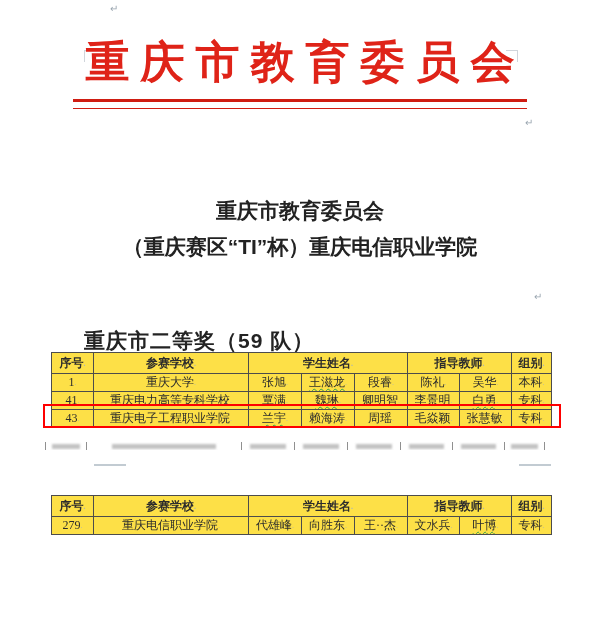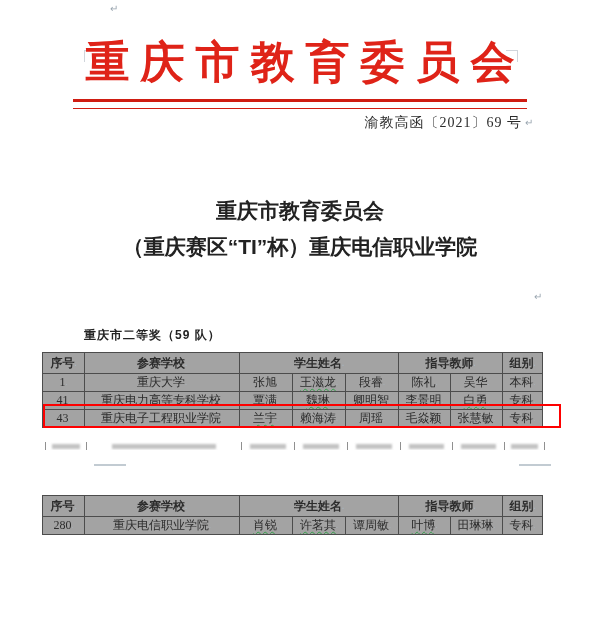--- a/index.html
+++ b/index.html
@@ -30,27 +30,27 @@
   .doc-number{
     position:absolute;top:114px;right:78px;font-size:14px;letter-spacing:1px;color:#2a2a2a;
   }
   .doc-title{
     position:absolute;top:193px;left:0;width:100%;text-align:center;
     font-family:"Liberation Sans",sans-serif;font-weight:bold;
     font-size:21px;line-height:36px;color:#222;
   }
   .sec-heading{
     position:absolute;left:84px;font-family:"Liberation Sans",sans-serif;
-    font-weight:bold;font-size:12px;letter-spacing:1px;color:#232323;white-space:nowrap;
+    font-weight:bold;font-size:21px;letter-spacing:1px;color:#232323;white-space:nowrap;
   }
   .sec1-heading{top:327px;}
   .sec2-heading{top:470px;}
   table{
-    position:absolute;left:42px;width:500px;border-collapse:collapse;table-layout:fixed;
-    background:#a3a3a3;
+    position:absolute;left:51px;width:500px;border-collapse:collapse;table-layout:fixed;
+    background:#fde047;
   }
   .table1{top:352px;}
   .table2{top:495px;}
   th,td{
     border:1px solid #4c4c4c;text-align:center;padding:0;
     overflow:hidden;white-space:nowrap;font-size:12px;color:#2c2c2c;
   }
   th{height:20px;font-weight:bold;}
   .table1 td{height:16px;}
   .table2 td{height:17px;}
@@ -86,21 +86,20 @@
   <span class="pilcrow" style="left:110px;top:4px;">↵</span>
 
   <div class="corner-mark left" style="left:84px;top:50px;"></div>
   <div class="corner-mark right" style="left:506px;top:50px;"></div>
 
   <div class="red-header">重庆市教育委员会</div>
 
   <div class="red-rule"></div>
 
   <span class="pilcrow" style="left:525px;top:118px;">↵</span>
-  <div class="doc-number">渝教高函〔2021〕69 号</div>
 
   <div class="doc-title">
     <div>重庆市教育委员会</div>
     <div>（重庆赛区“TI”杯）重庆电信职业学院</div>
   </div>
 
   <span class="pilcrow" style="left:534px;top:292px;">↵</span>
 
   <div class="sec-heading sec1-heading">重庆市二等奖（59 队）</div>
   <table class="table1">
@@ -188,25 +187,25 @@
         <tr>
           <th colspan="1">序号</th>
           <th colspan="1">参赛学校</th>
           <th colspan="3">学生姓名</th>
           <th colspan="2">指导教师</th>
           <th colspan="1">组别</th>
         </tr>
       </thead>
       <tbody>
         <tr>
-          <td><span>280</span></td>
+          <td><span>279</span></td>
           <td><span>重庆电信职业学院</span></td>
-          <td><span class="spell">肖锐</span></td>
-          <td><span class="spell">许茗其</span></td>
-          <td><span>谭周敏</span></td>
+          <td><span>代雄峰</span></td>
+          <td><span>向胜东</span></td>
+          <td><span>王··杰</span></td>
+          <td><span>文水兵</span></td>
           <td><span class="spell">叶博</span></td>
-          <td><span>田琳琳</span></td>
           <td><span>专科</span></td>
         </tr>
       </tbody>
     </table>
 
 </div>
 
 </body></html>

